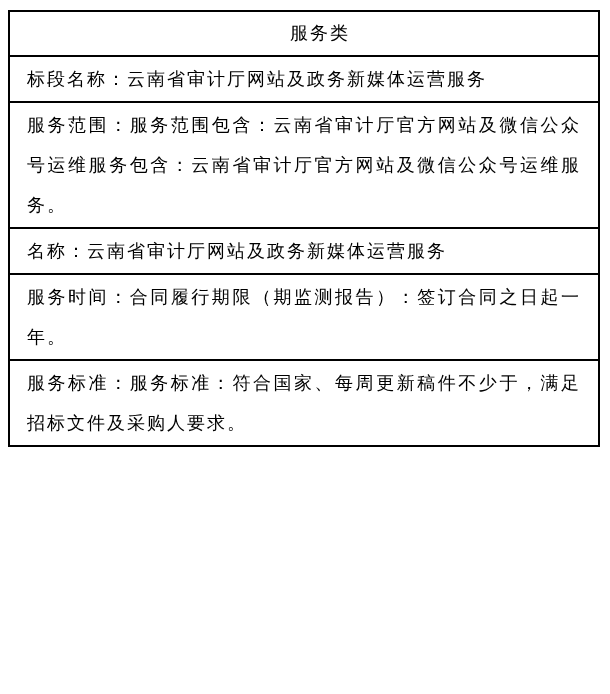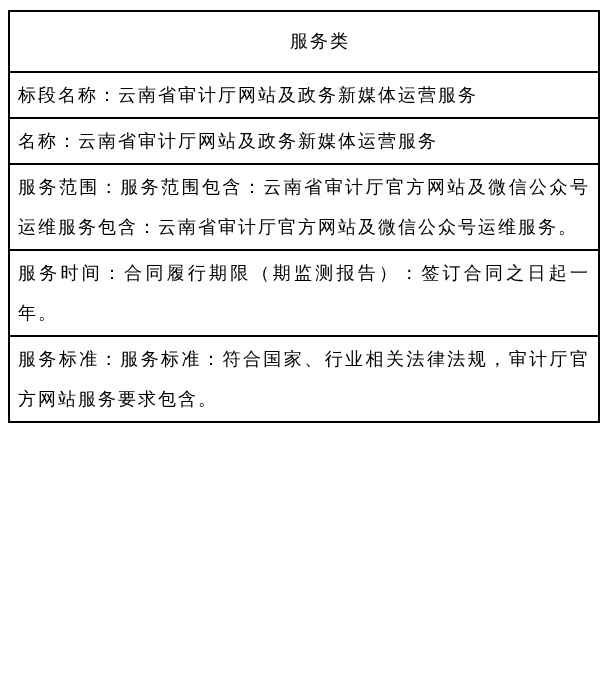--- a/index.html
+++ b/index.html
@@ -21,42 +21,42 @@
   }
   .doc-table {
     width: 592px;
     box-sizing: border-box;
     border: 2px solid #000000;
     background: #ffffff;
   }
   .row {
     box-sizing: border-box;
     border-top: 2px solid #000000;
-    padding: 2px 8px;
+    padding: 2px 17px;
     font-size: 18px;
     line-height: 40px;
     letter-spacing: 2px;
     text-align: justify;
     text-justify: inter-ideograph;
     word-break: break-all;
     color: #000000;
   }
   .row.header {
     border-top: none;
     text-align: center;
     line-height: 39px;
-    padding: 10px 4px;
+    padding: 2px 4px;
     margin-left: 32px;
   }
 </style>
 </head>
 <body>
 
 <div class="page">
   <div class="doc-table">
     <div class="row header">服务类</div>
     <div class="row">标段名称：云南省审计厅网站及政务新媒体运营服务</div>
+    <div class="row">服务范围：服务范围包含：云南省审计厅官方网站及微信公众号运维服务包含：云南省审计厅官方网站及微信公众号运维服务。</div>
     <div class="row">名称：云南省审计厅网站及政务新媒体运营服务</div>
-    <div class="row">服务范围：服务范围包含：云南省审计厅官方网站及微信公众号运维服务包含：云南省审计厅官方网站及微信公众号运维服务。</div>
     <div class="row">服务时间：合同履行期限（期监测报告）：签订合同之日起一年。</div>
-    <div class="row">服务标准：服务标准：符合国家、行业相关法律法规，审计厅官方网站服务要求包含。</div>
+    <div class="row">服务标准：服务标准：符合国家、每周更新稿件不少于，满足招标文件及采购人要求。</div>
   </div>
 </div>
 
 </body></html>

